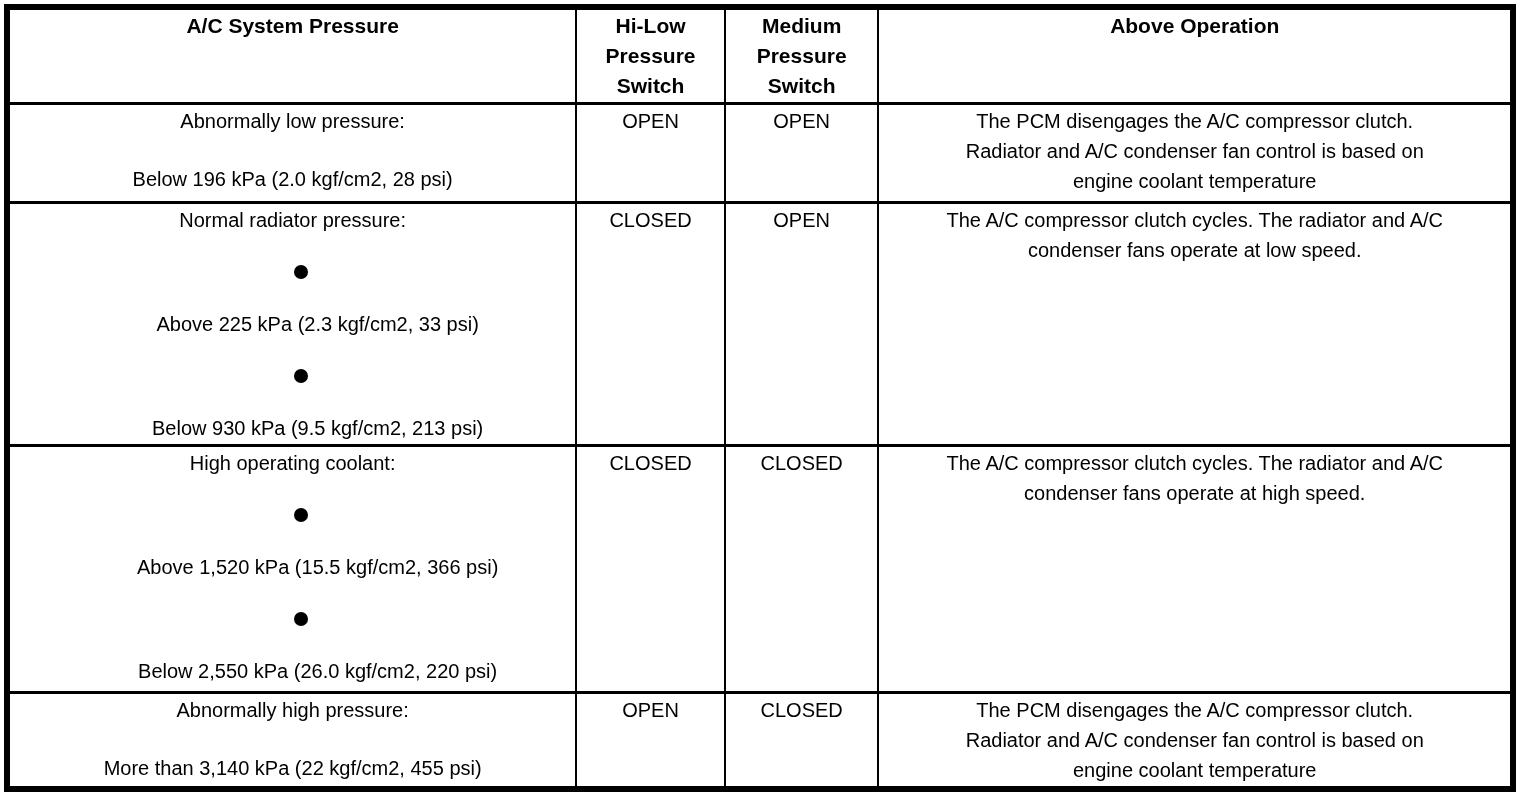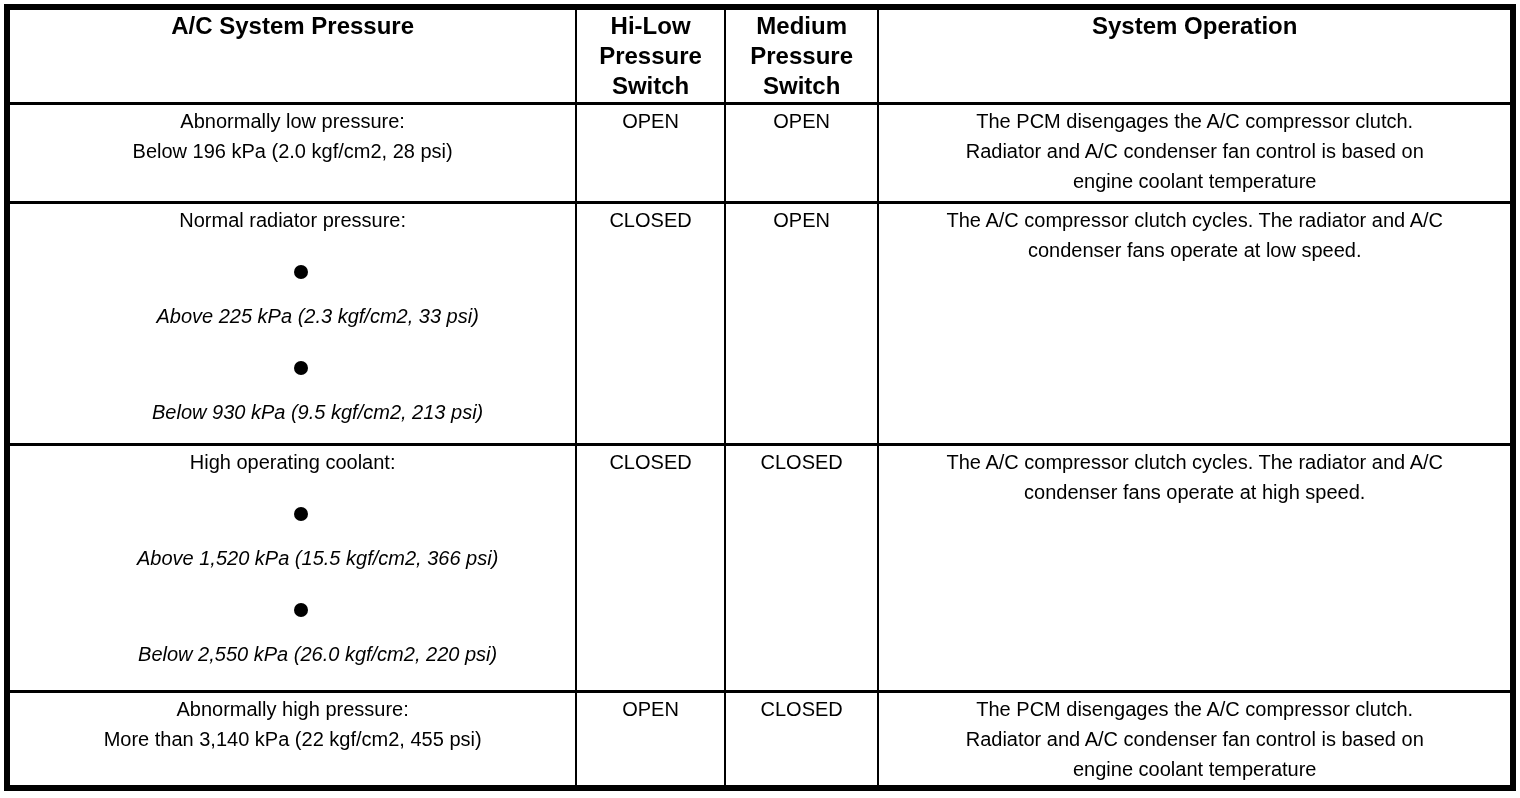--- a/index.html
+++ b/index.html
@@ -32,43 +32,43 @@
     vertical-align: top;
     padding: 1px 3px;
     font-size: 20px;
     line-height: 30px;
     font-weight: normal;
     text-align: center;
     overflow: hidden;
   }
   th {
     font-weight: bold;
-    font-size: 24px;
+    font-size: 21px;
     text-align: center;
     white-space: pre-line;
   }
   tr.hdr    { height: 90px; }
   tr.r1     { height: 99px; }
   tr.r2     { height: 242px; }
   tr.r3     { height: 247px; }
   tr.r4     { height: 88px; }
   .op { white-space: pre-line; }
   .p-title { line-height: 30px; }
-  .p-detail { line-height: 30px; }
+  .p-detail { margin-top: 28px; line-height: 30px; }
   .bullet-line { margin-top: 22px; height: 30px; }
   .bullet {
     display: inline-block;
     width: 14px;
     height: 14px;
     border-radius: 50%;
     background: #000000;
     margin-left: 17px;
     margin-top: 8px;
   }
-  .p-item { margin-top: 14px; margin-left: 50px; line-height: 30px; font-style: italic; }
+  .p-item { margin-top: 22px; margin-left: 50px; line-height: 30px; }
 </style>
 </head>
 <body>
 
 <div class="page">
   <table class="spec">
     <colgroup>
       <col class="c1">
         <col class="c2">
         <col class="c3">
@@ -76,21 +76,21 @@
     </colgroup>
     <tbody>
         <tr class="hdr">
       <th>A/C System Pressure</th>
       <th>Hi-Low
 Pressure
 Switch</th>
       <th>Medium
 Pressure
 Switch</th>
-      <th>System Operation</th>
+      <th>Above Operation</th>
     </tr>
 
     <tr class="r1">
       <td>
         <div class="p-title">Abnormally low pressure:</div>
         <div class="p-detail">Below 196 kPa (2.0 kgf/cm2, 28 psi)</div>
       </td>
       <td>OPEN</td>
       <td>OPEN</td>
       <td class="op">The PCM disengages the A/C compressor clutch.

